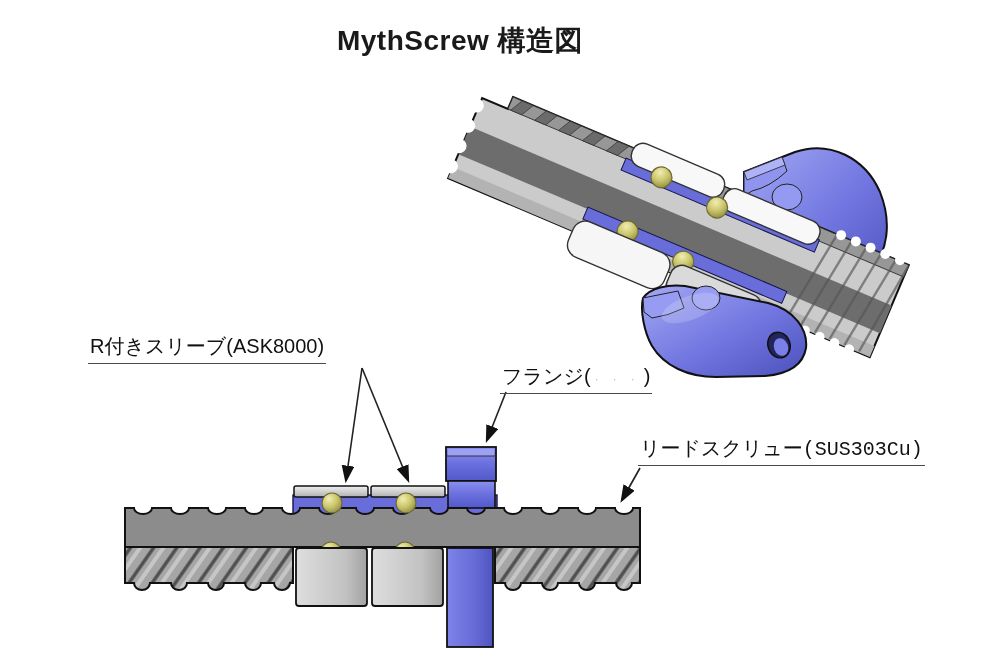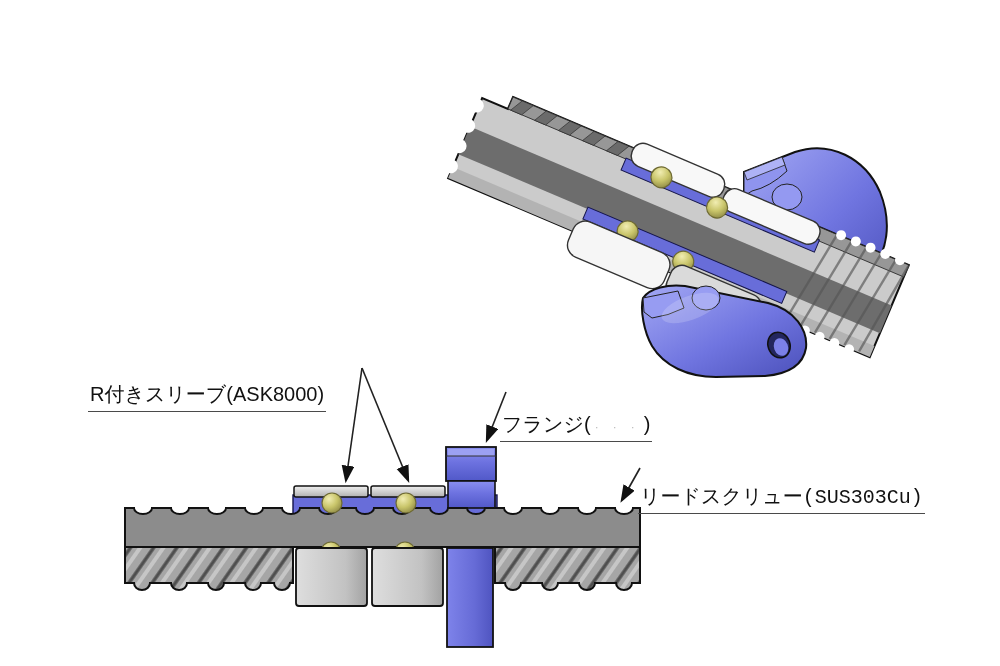--- a/index.html
+++ b/index.html
@@ -6,33 +6,34 @@
   .canvas{
     position:relative;width:1000px;height:666px;background:#ffffff;
     font-family:"Liberation Sans","DejaVu Sans",sans-serif;overflow:hidden;
   }
   .title{
     position:absolute;top:22px;left:0;width:920px;text-align:center;
     font-size:28px;font-weight:bold;color:#1a1a1a;letter-spacing:.5px;
   }
   .part-label{
     position:absolute;font-size:20px;color:#111;
-    border-bottom:1.6px solid #4a4a4a;padding:0 2px 3px 2px;white-space:nowrap;margin-top:48px;
+    border-bottom:1.6px solid #4a4a4a;padding:0 2px 3px 2px;white-space:nowrap;
   }
   .lbl-sleeve{left:88px;top:333px;}
   .lbl-flange{left:500px;top:363px;}
   .lbl-screw{left:638px;top:435px;font-family:Liberation Mono, monospace;}
   .erased{color:#bfbfbf;font-size:13px;letter-spacing:5px;padding:0 4px;}
   svg{position:absolute;left:0;top:0;}
 </style>
 </head>
 <body>
 
 <div class="canvas">
 
+  <div class="title">MythScrew 構造図</div>
 
   <svg width="1000" height="666" viewBox="0 0 1000 666">
     <defs>
       <radialGradient id="ballGrad" cx="35%" cy="30%" r="75%">
         <stop offset="0%" stop-color="#f1edb2"></stop>
         <stop offset="55%" stop-color="#c9c56a"></stop>
         <stop offset="100%" stop-color="#938e48"></stop>
       </radialGradient>
       <linearGradient id="flangeIsoGrad" x1="0" y1="0" x2="1" y2="1">
         <stop offset="0%" stop-color="#a3a8f4"></stop>

